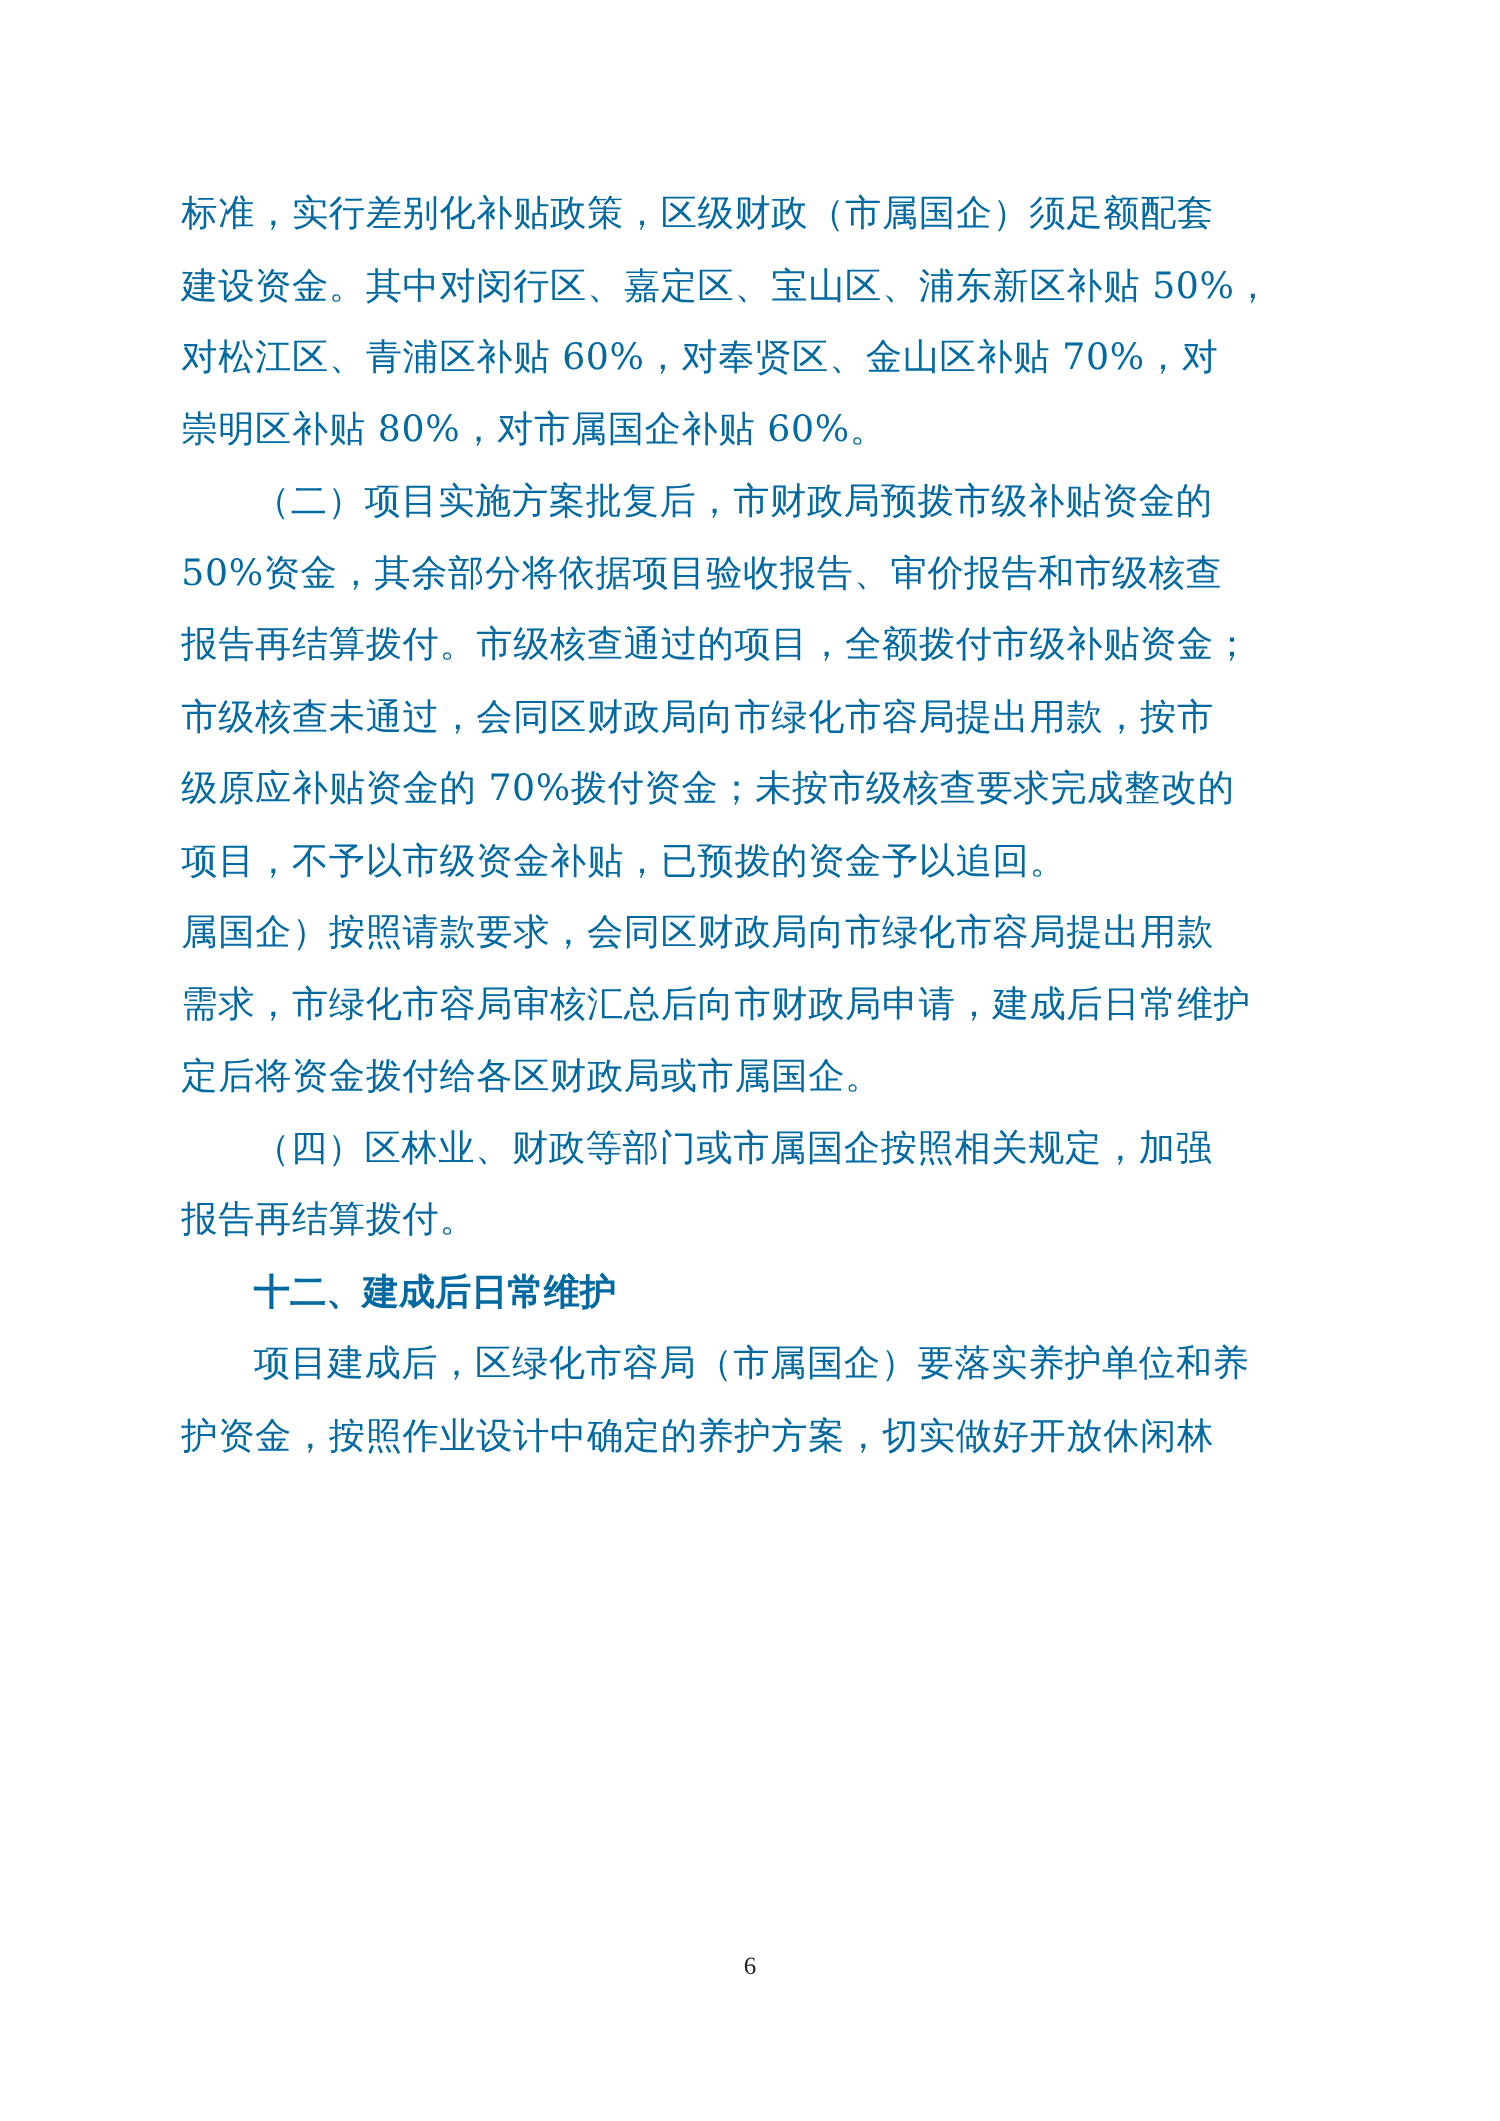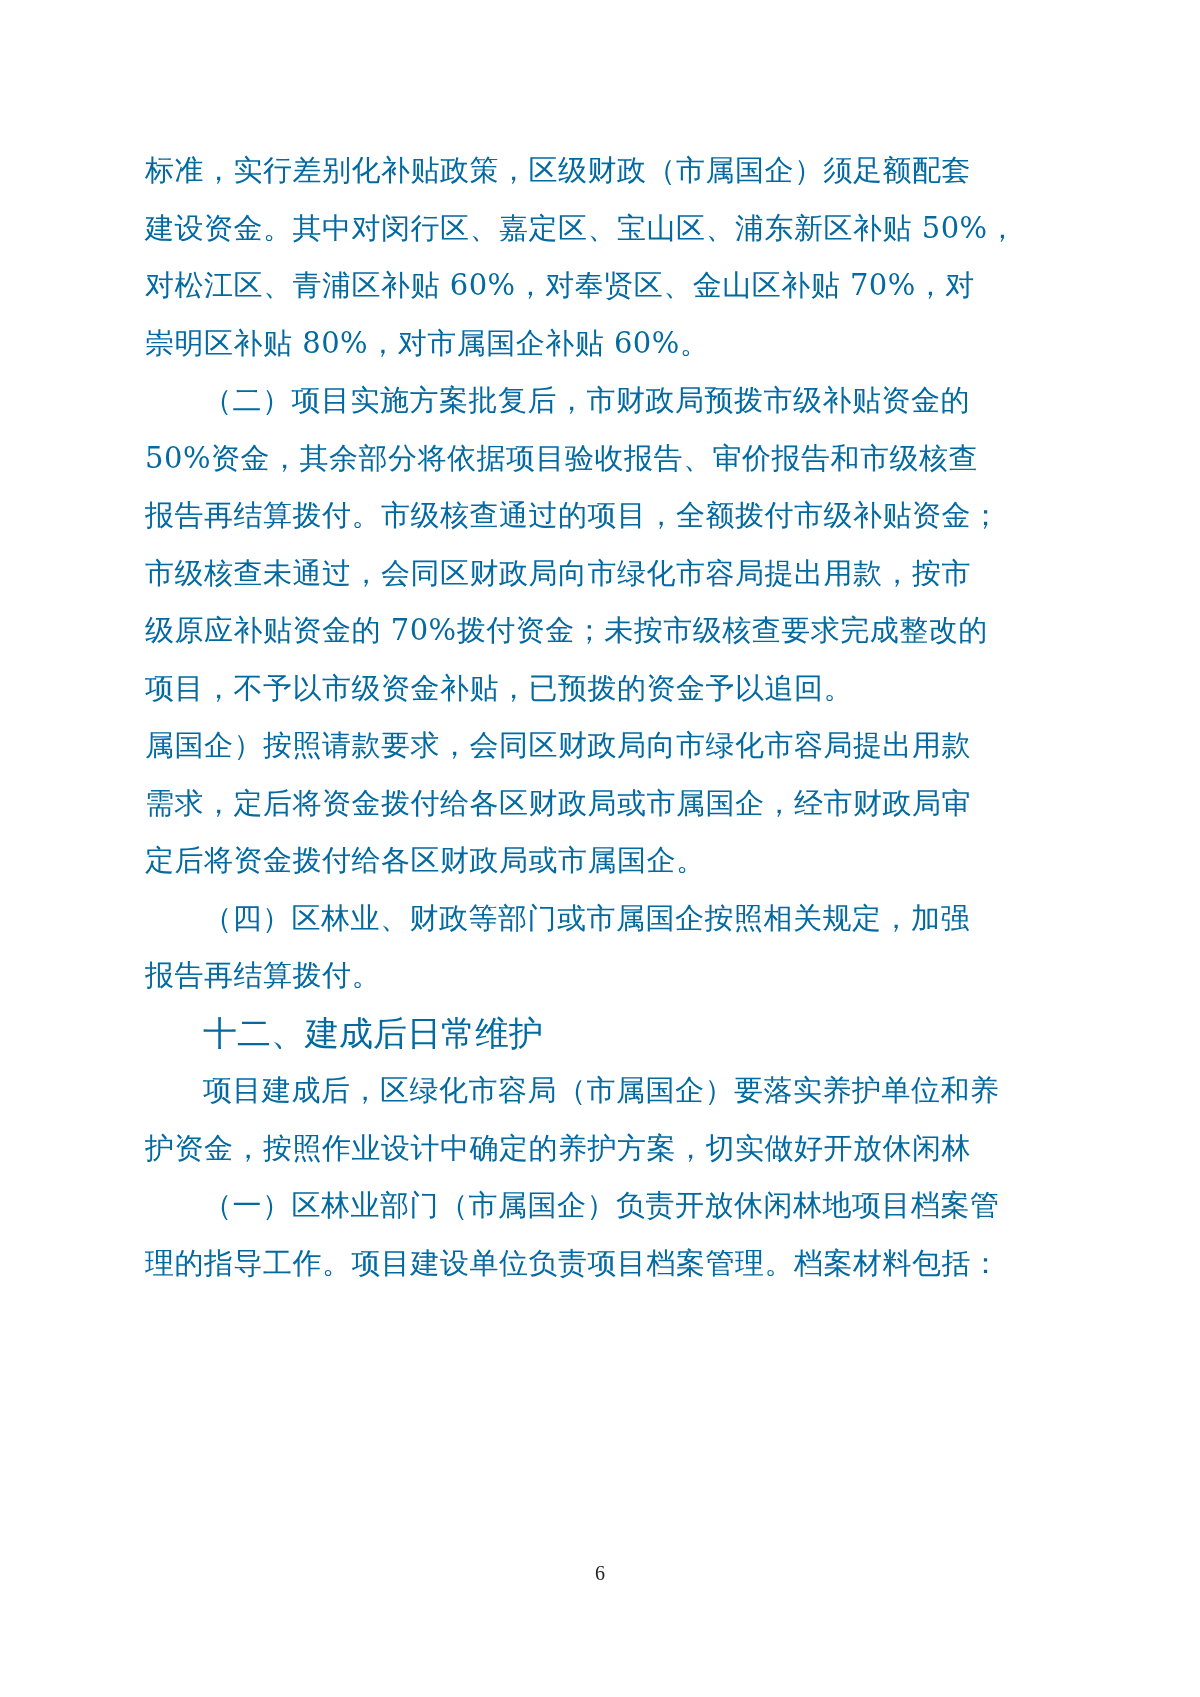--- a/index.html
+++ b/index.html
@@ -14,21 +14,21 @@
   }
   .line {
     height: 57.5px; line-height: 57.5px; white-space: nowrap;
     text-align: justify; text-align-last: justify; letter-spacing: 0.5px;
   }
   .line.last { text-align-last: left; }
   .line.indent { padding-left: 58px; }
   .heading {
     height: 57.5px; line-height: 57.5px; padding-left: 58px;
     font-family: "DejaVu Sans", "Liberation Sans", sans-serif;
-    font-weight: normal; font-size: 34px; white-space: nowrap;
+    font-weight: bold; font-size: 29px; white-space: nowrap;
   }
   .page-number {
     position: absolute; top: 1562px; left: 0; width: 1200px; text-align: center;
     font-family: "Liberation Serif", serif; font-size: 20px; color: #222;
   }
 </style>
 </head>
 <body>
 
 <div class="page">
@@ -45,38 +45,34 @@
       <div class="line indent">（二）项目实施方案批复后，市财政局预拨市级补贴资金的</div>
       <div class="line">50%资金，其余部分将依据项目验收报告、审价报告和市级核查</div>
       <div class="line">报告再结算拨付。市级核查通过的项目，全额拨付市级补贴资金；</div>
       <div class="line">市级核查未通过，会同区财政局向市绿化市容局提出用款，按市</div>
       <div class="line">级原应补贴资金的 70%拨付资金；未按市级核查要求完成整改的</div>
       <div class="line last">项目，不予以市级资金补贴，已预拨的资金予以追回。</div>
     </div>
 
     <div>
       <div class="line">属国企）按照请款要求，会同区财政局向市绿化市容局提出用款</div>
-      <div class="line">需求，定后将资金拨付给各区财政局或市属国企，经市财政局审</div>
+      <div class="line">需求，市绿化市容局审核汇总后向市财政局申请，建成后日常维护</div>
       <div class="line last">定后将资金拨付给各区财政局或市属国企。</div>
     </div>
 
     <div>
       <div class="line indent">（四）区林业、财政等部门或市属国企按照相关规定，加强</div>
       <div class="line last">报告再结算拨付。</div>
     </div>
 
     <div class="heading">十二、建成后日常维护</div>
 
     <div>
       <div class="line indent">项目建成后，区绿化市容局（市属国企）要落实养护单位和养</div>
       <div class="line">护资金，按照作业设计中确定的养护方案，切实做好开放休闲林</div>
     </div>
 
 
-    <div>
-      <div class="line indent">（一）区林业部门（市属国企）负责开放休闲林地项目档案管</div>
-      <div class="line">理的指导工作。项目建设单位负责项目档案管理。档案材料包括：</div>
-    </div>
 
   </div>
 
   <div class="page-number">6</div>
 </div>
 
 </body></html>

